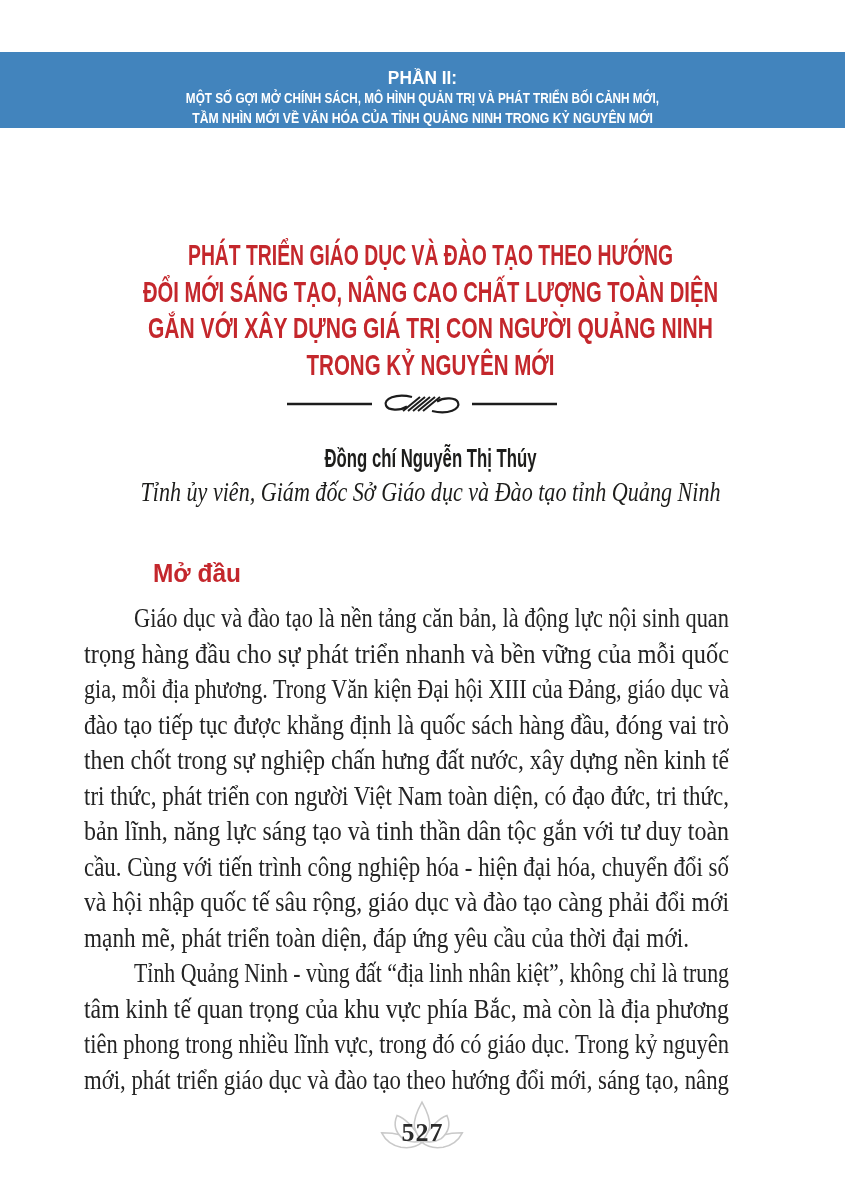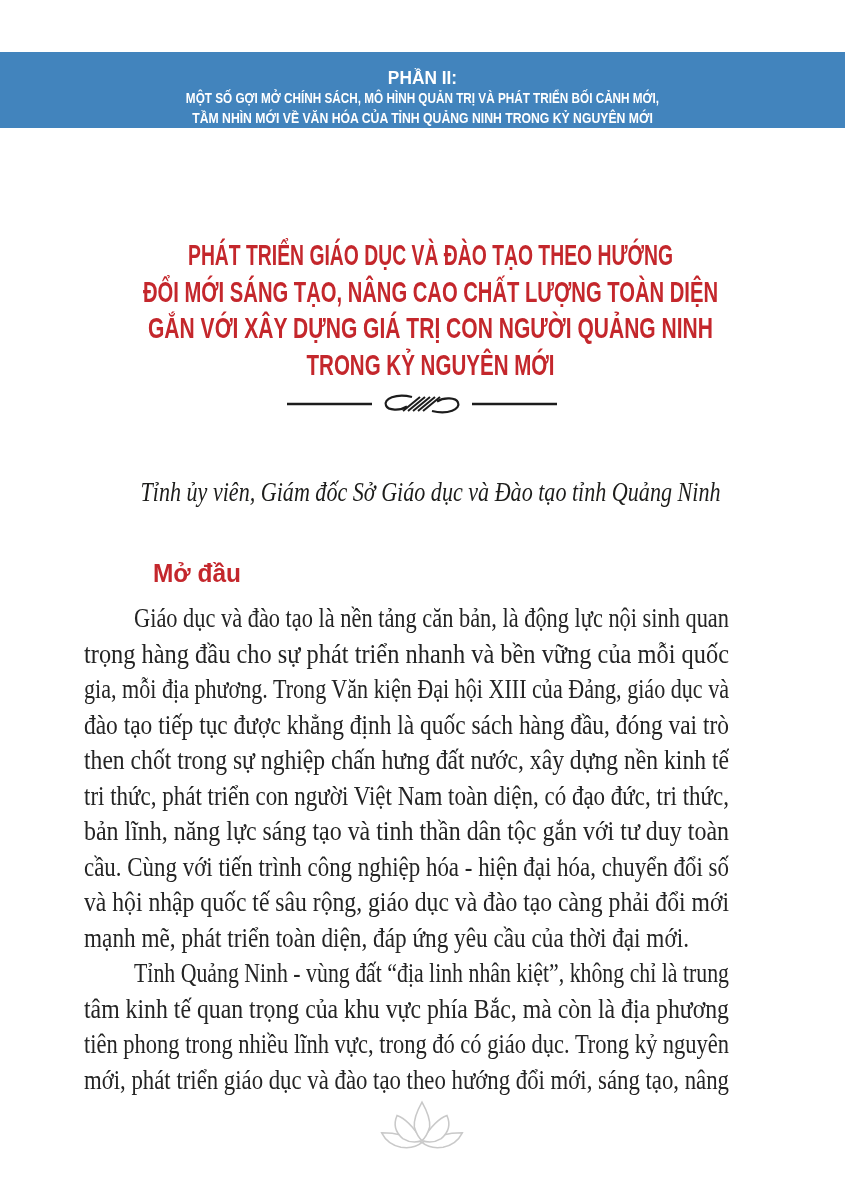--- a/index.html
+++ b/index.html
@@ -79,20 +79,25 @@
     <line x1="185" y1="12" x2="270" y2="12" stroke-width="2.4"></line>
     <path d="M125 5 C109 1 96 7 99 13.5 C101 18.5 113 19 120 14.5" stroke-width="2.2"></path>
     <path d="M145 19 C161 23 174 17 171 10.5 C169 5.5 157 5 150 9.5" stroke-width="2.2"></path>
     <line x1="116" y1="19" x2="133" y2="5" stroke-width="2"></line>
     <line x1="121" y1="19" x2="138" y2="5" stroke-width="2"></line>
     <line x1="126" y1="19" x2="143" y2="5" stroke-width="2"></line>
     <line x1="131" y1="19" x2="148" y2="5" stroke-width="2"></line>
     <line x1="136" y1="19" x2="153" y2="5" stroke-width="2"></line>
   </svg>
 
+  <div class="row author" style="top:440px;">
+    <svg width="645" height="33" viewBox="0 0 645 33">
+      <text x="322.5" y="27" text-anchor="middle" textLength="212" lengthAdjust="spacingAndGlyphs">Đồng chí Nguyễn Thị Thúy</text>
+    </svg>
+  </div>
   <div class="row affil" style="top:473px;">
     <svg width="645" height="34" viewBox="0 0 645 34">
       <text x="322.5" y="28" text-anchor="middle" textLength="580" lengthAdjust="spacingAndGlyphs">Tỉnh ủy viên, Giám đốc Sở Giáo dục và Đào tạo tỉnh Quảng Ninh</text>
     </svg>
   </div>
 
   <div class="row heading" style="top:556px;">
     <svg width="645" height="32" viewBox="0 0 645 32">
       <text x="45" y="26" textLength="88" lengthAdjust="spacingAndGlyphs">Mở đầu</text>
     </svg>
@@ -145,14 +150,15 @@
       </svg>
   </div>
 
   <svg class="lotus" viewBox="0 0 100 60">
     <path d="M50 44 Q30 34 8 34 Q14 46 28 49 Q42 51 50 44 Z"></path>
     <path d="M50 44 Q70 34 92 34 Q86 46 72 49 Q58 51 50 44 Z"></path>
     <path d="M50 42 Q36 20 24 16 Q18 30 30 40 Q40 46 50 42 Z"></path>
     <path d="M50 42 Q64 20 76 16 Q82 30 70 40 Q60 46 50 42 Z"></path>
     <path d="M50 2 Q41 18 42 28 Q45 38 50 42 Q55 38 58 28 Q59 18 50 2 Z"></path>
   </svg>
+  <div class="pagenum">527</div>
 
 </div>
 
 </body></html>

